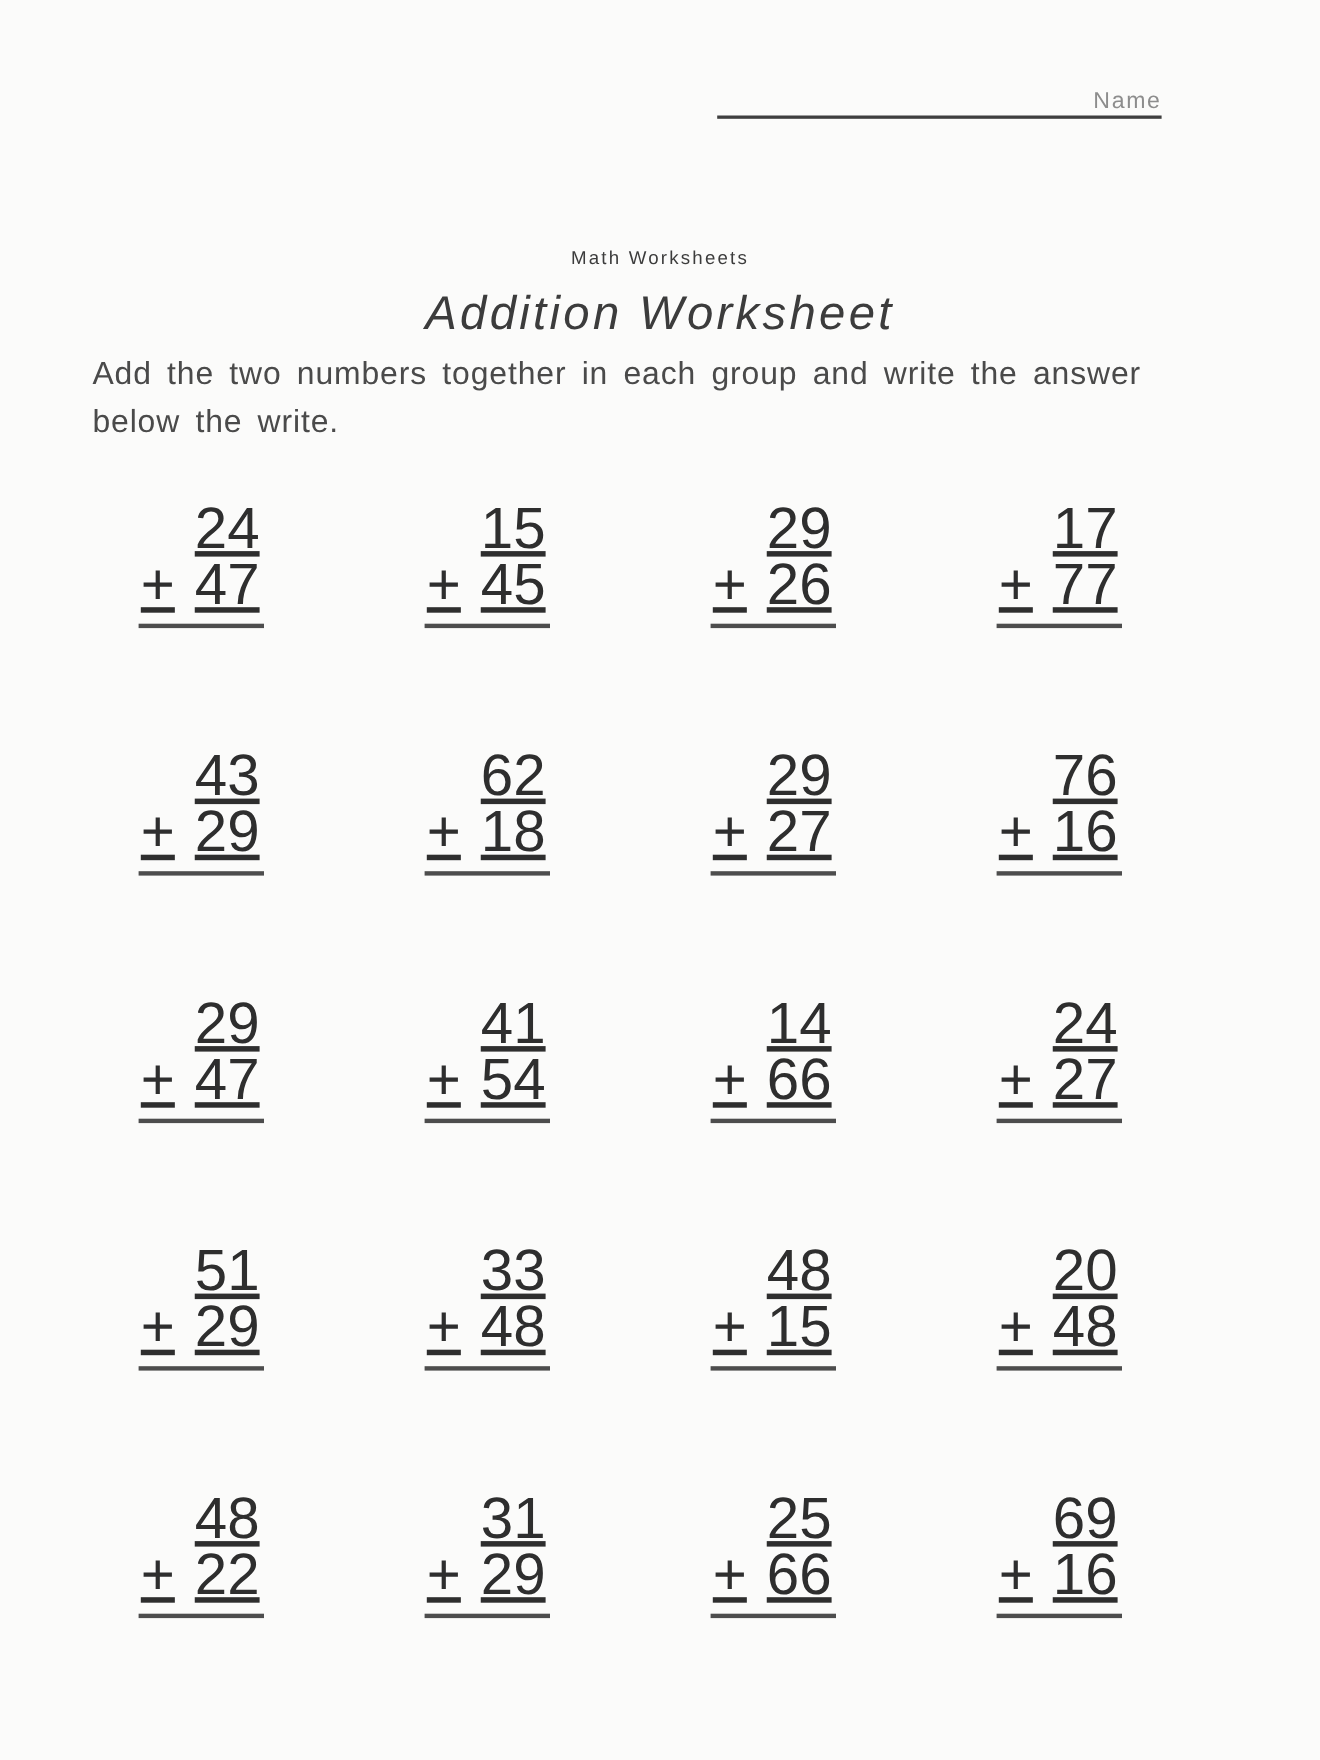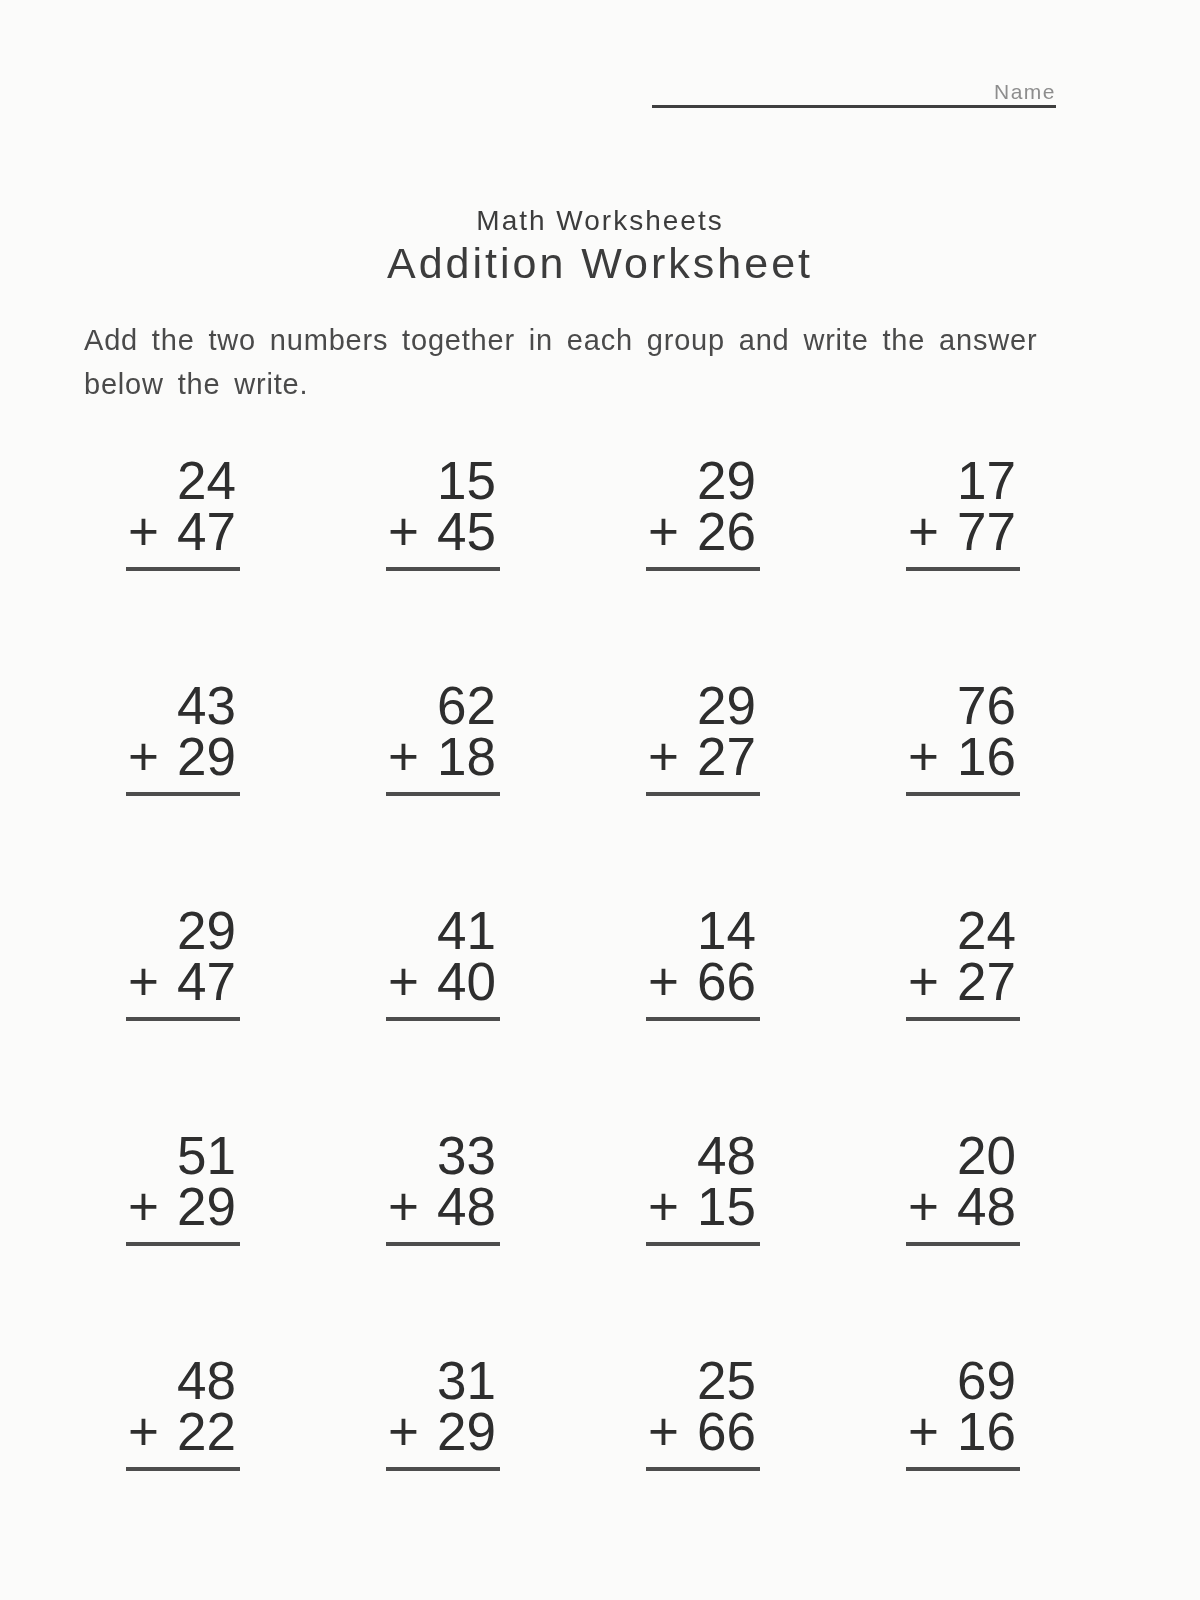--- a/index.html
+++ b/index.html
@@ -32,41 +32,41 @@
   .name-line{
     width:404px;height:3px;background:var(--name-line);
     margin-left:12px;margin-bottom:3px;
   }
 
   
   .header{
     position:absolute;left:0;top:205px;width:1200px;text-align:center;
   }
   .subtitle{
-    font-size:28px;color:var(--ink-soft);letter-spacing:2px;
+    font-size:17px;color:var(--ink-soft);letter-spacing:2px;margin-top:20px;
   }
   .title{
-    font-size:43px;color:var(--ink-soft);letter-spacing:3px;margin-top:2px;
+    font-size:43px;color:var(--ink-soft);letter-spacing:3px;margin-top:16px;font-style:italic;
   }
 
   
   .instructions{
     position:absolute;left:84px;top:318px;width:1000px;
     font-size:29px;line-height:44px;color:var(--instructions);
     letter-spacing:0.8px;word-spacing:5px;
   }
 
   
   .problems-grid{
     position:absolute;left:126px;top:455px;
     display:grid;
     grid-template-columns:repeat(4,260px);
     grid-template-rows:repeat(5,225px);
   }
-  .problem{width:114px;}
+  .problem{width:114px;text-decoration:underline;}
   .addend,.plus{
     font-size:53px;line-height:51px;color:var(--ink);
   }
   .addend-top{text-align:right;padding-right:4px;}
   .addend-row{
     display:flex;justify-content:space-between;align-items:baseline;
     padding-left:2px;padding-right:4px;
   }
   .answer-line{
     margin-top:10px;height:4px;background:var(--line);width:100%;
@@ -169,21 +169,21 @@
       <span class="plus">+</span>
       <span class="addend">47</span>
     </div>
     <div class="answer-line"></div>
   </div>
 
   <div class="problem">
     <div class="addend addend-top">41</div>
     <div class="addend-row">
       <span class="plus">+</span>
-      <span class="addend">40</span>
+      <span class="addend">54</span>
     </div>
     <div class="answer-line"></div>
   </div>
 
   <div class="problem">
     <div class="addend addend-top">14</div>
     <div class="addend-row">
       <span class="plus">+</span>
       <span class="addend">66</span>
     </div>

